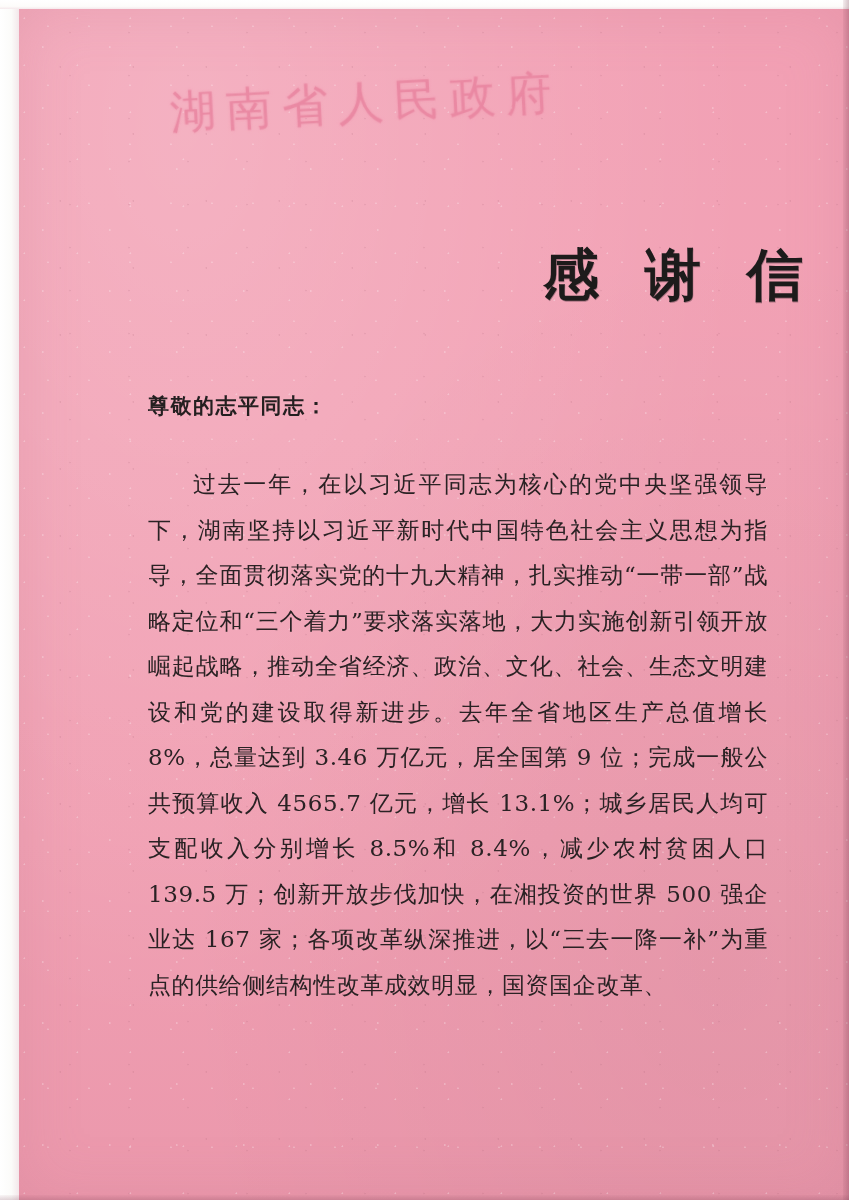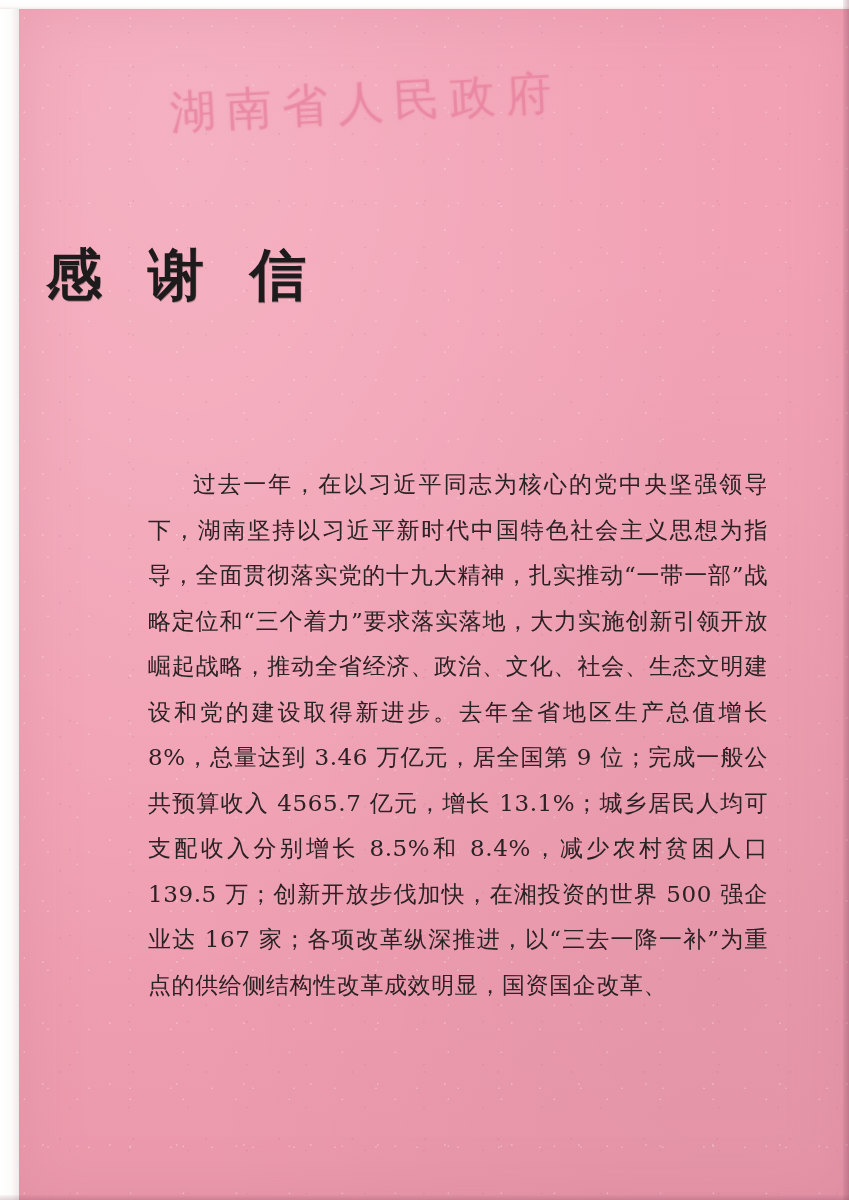--- a/index.html
+++ b/index.html
@@ -63,21 +63,21 @@
     filter: blur(0.7px);
     transform: rotate(-3deg);
     white-space: nowrap;
     user-select: none;
   }
   .title {
     position: absolute;
     left: 0;
     right: 0;
     top: 238px;
-    text-align: left;
+    text-align: right;
     font-family: "DejaVu Serif", serif;
     font-weight: bold;
     font-size: 56px;
     letter-spacing: 46px;
     text-indent: 46px;
     color: #1d1b1b;
     text-shadow: 0.5px 0.5px 0 rgba(40,30,35,0.35);
   }
   .salutation {
     position: absolute;
@@ -141,20 +141,21 @@
 <body>
 
 <div class="page">
 
   <div class="sheet"></div>
 
   <div class="watermark">湖南省人民政府</div>
 
   <div class="title">感谢信</div>
 
+  <div class="salutation">尊敬的志平同志：</div>
 
   <div class="body-text">过去一年，在以习近平同志为核心的党中央坚强领导下，湖南坚持以习近平新时代中国特色社会主义思想为指导，全面贯彻落实党的十九大精神，扎实推动“一带一部”战略定位和“三个着力”要求落实落地，大力实施创新引领开放崛起战略，推动全省经济、政治、文化、社会、生态文明建设和党的建设取得新进步。去年全省地区生产总值增长 8%，总量达到 3.46 万亿元，居全国第 9 位；完成一般公共预算收入 4565.7 亿元，增长 13.1%；城乡居民人均可支配收入分别增长 8.5%和 8.4%，减少农村贫困人口 139.5 万；创新开放步伐加快，在湘投资的世界 500 强企业达 167 家；各项改革纵深推进，以“三去一降一补”为重点的供给侧结构性改革成效明显，国资国企改革、</div>
 
   <div class="edge-left"></div>
   <div class="edge-top"></div>
   <div class="edge-right"></div>
   <div class="edge-bottom"></div>
 
 </div>
 

